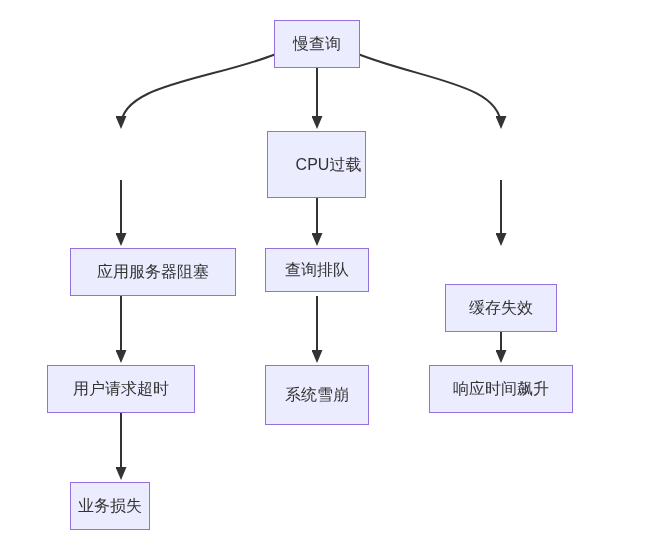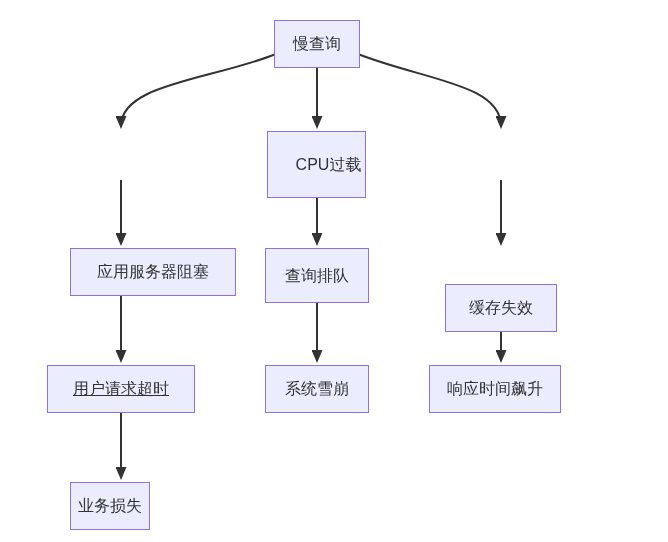--- a/index.html
+++ b/index.html
@@ -58,25 +58,25 @@
   </svg>
 
   <div class="node" style="left:274px;top:20px;width:86px;height:48px;">慢查询</div>
 
 
   <div class="node" style="left:267px;top:131px;width:99px;height:67px;padding-left:24px;">CPU过载</div>
 
 
   <div class="node" style="left:38px;top:248px;width:166px;height:48px;margin-left:32px;">应用服务器阻塞</div>
 
-  <div class="node" style="left:265px;top:248px;width:104px;height:55px;">查询排队</div>
+  <div class="node" style="left:265px;top:248px;width:104px;height:44px;">查询排队</div>
 
   <div class="node" style="left:445px;top:248px;width:112px;height:48px;margin-top:36px;">缓存失效</div>
 
-  <div class="node" style="left:47px;top:365px;width:148px;height:48px;text-decoration:underline;">用户请求超时</div>
+  <div class="node" style="left:47px;top:365px;width:148px;height:48px;">用户请求超时</div>
 
-  <div class="node" style="left:265px;top:365px;width:104px;height:48px;">系统雪崩</div>
+  <div class="node" style="left:265px;top:365px;width:104px;height:60px;">系统雪崩</div>
 
-  <div class="node" style="left:429px;top:365px;width:132px;height:48px;">响应时间飙升</div>
+  <div class="node" style="left:429px;top:365px;width:144px;height:48px;">响应时间飙升</div>
 
   <div class="node" style="left:70px;top:482px;width:80px;height:48px;">业务损失</div>
 
 </div>
 
 </body></html>

